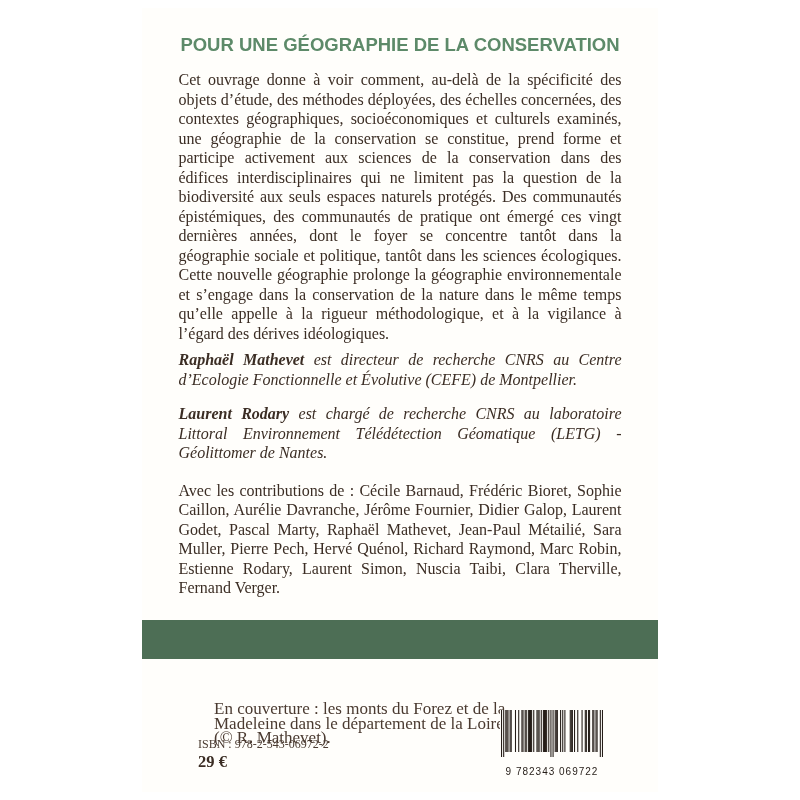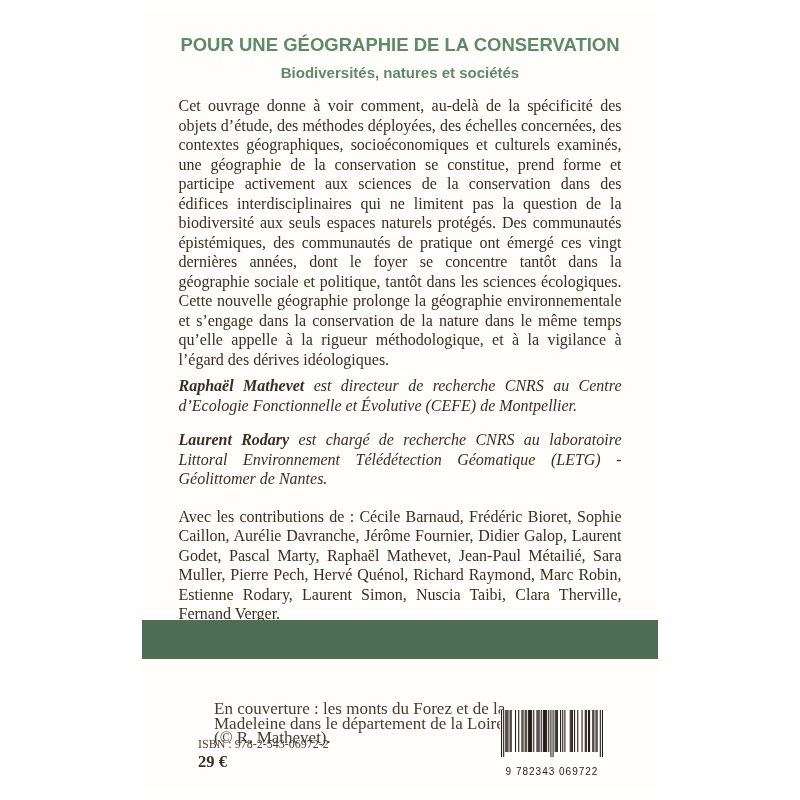--- a/index.html
+++ b/index.html
@@ -61,21 +61,20 @@
     margin-top:9px;white-space:nowrap;
   }
 </style>
 </head>
 <body>
 
 <div class="page">
   <div class="cover">
 
     <h1 class="book-title">POUR UNE GÉOGRAPHIE DE LA CONSERVATION</h1>
-    <h2 class="book-subtitle">Biodiversités, natures et sociétés</h2>
 
     <div class="col">
       <p class="synopsis">Cet ouvrage donne à voir comment, au-delà de la spécificité des objets d’étude, des méthodes déployées, des échelles concernées, des contextes géographiques, socioéconomiques et culturels examinés, une géographie de la conservation se constitue, prend forme et participe activement aux sciences de la conservation dans des édifices interdisciplinaires qui ne limitent pas la question de la biodiversité aux seuls espaces naturels protégés. Des communautés épistémiques, des communautés de pratique ont émergé ces vingt dernières années, dont le foyer se concentre tantôt dans la géographie sociale et politique, tantôt dans les sciences écologiques. Cette nouvelle géographie prolonge la géographie environnementale et s’engage dans la conservation de la nature dans le même temps qu’elle appelle à la rigueur méthodologique, et à la vigilance à l’égard des dérives idéologiques.</p>
 
       <p class="bio"><span class="bio-name">Raphaël Mathevet</span> <span>est directeur de recherche CNRS au Centre d’Ecologie Fonctionnelle et Évolutive (CEFE) de Montpellier.</span></p>
 
       <p class="bio second"><span class="bio-name">Laurent Rodary</span> <span>est chargé de recherche CNRS au laboratoire Littoral Environnement Télédétection Géomatique (LETG) - Géolittomer de Nantes.</span></p>
 
       <p class="contributors">Avec les contributions de : Cécile Barnaud, Frédéric Bioret, Sophie Caillon, Aurélie Davranche, Jérôme Fournier, Didier Galop, Laurent Godet, Pascal Marty, Raphaël Mathevet, Jean-Paul Métailié, Sara Muller, Pierre Pech, Hervé Quénol, Richard Raymond, Marc Robin, Estienne Rodary, Laurent Simon, Nuscia Taibi, Clara Therville, Fernand Verger.</p>
     </div>

